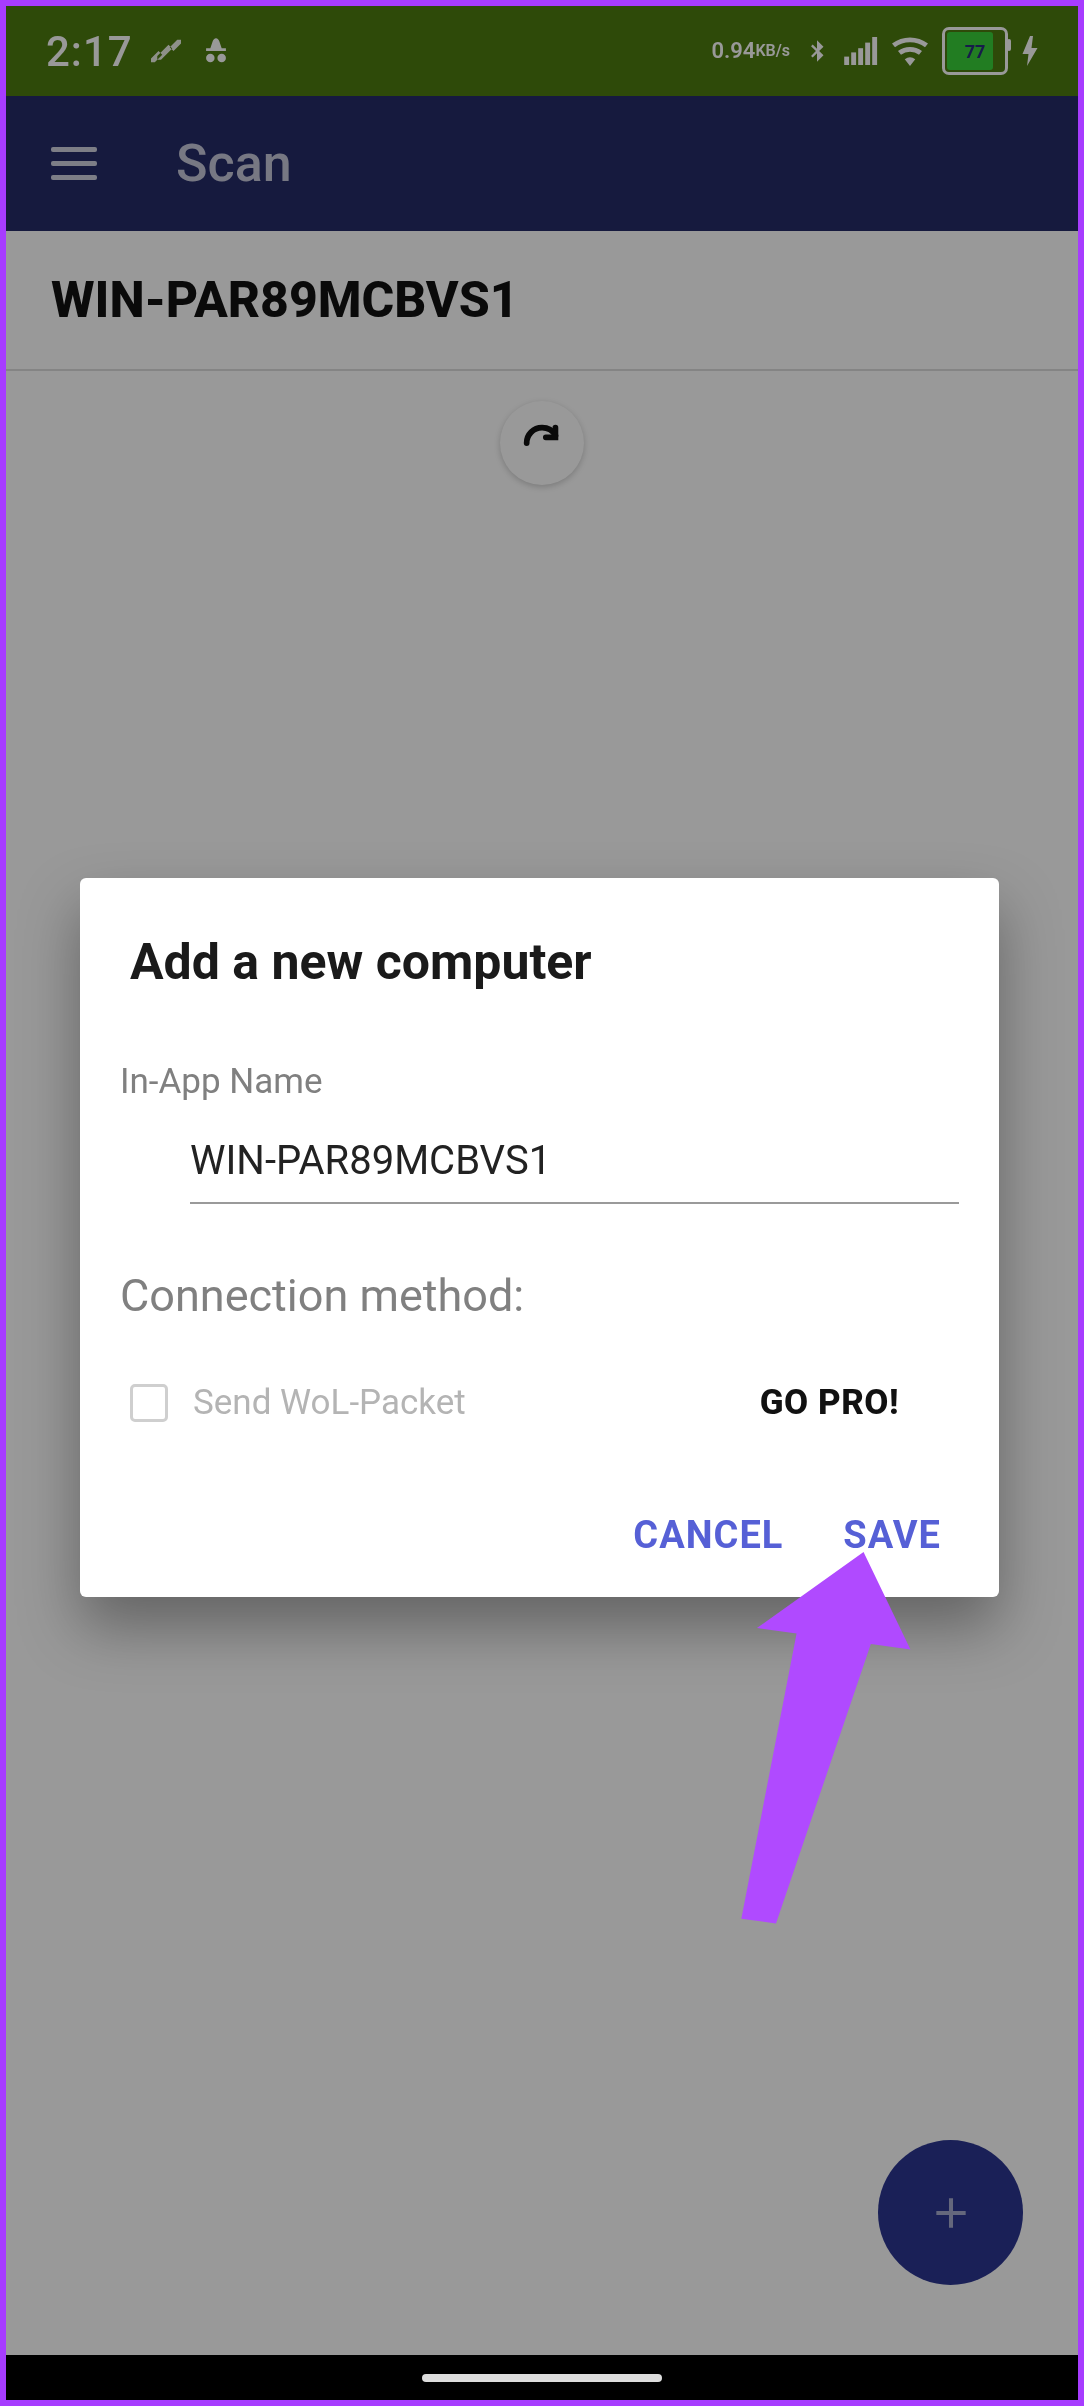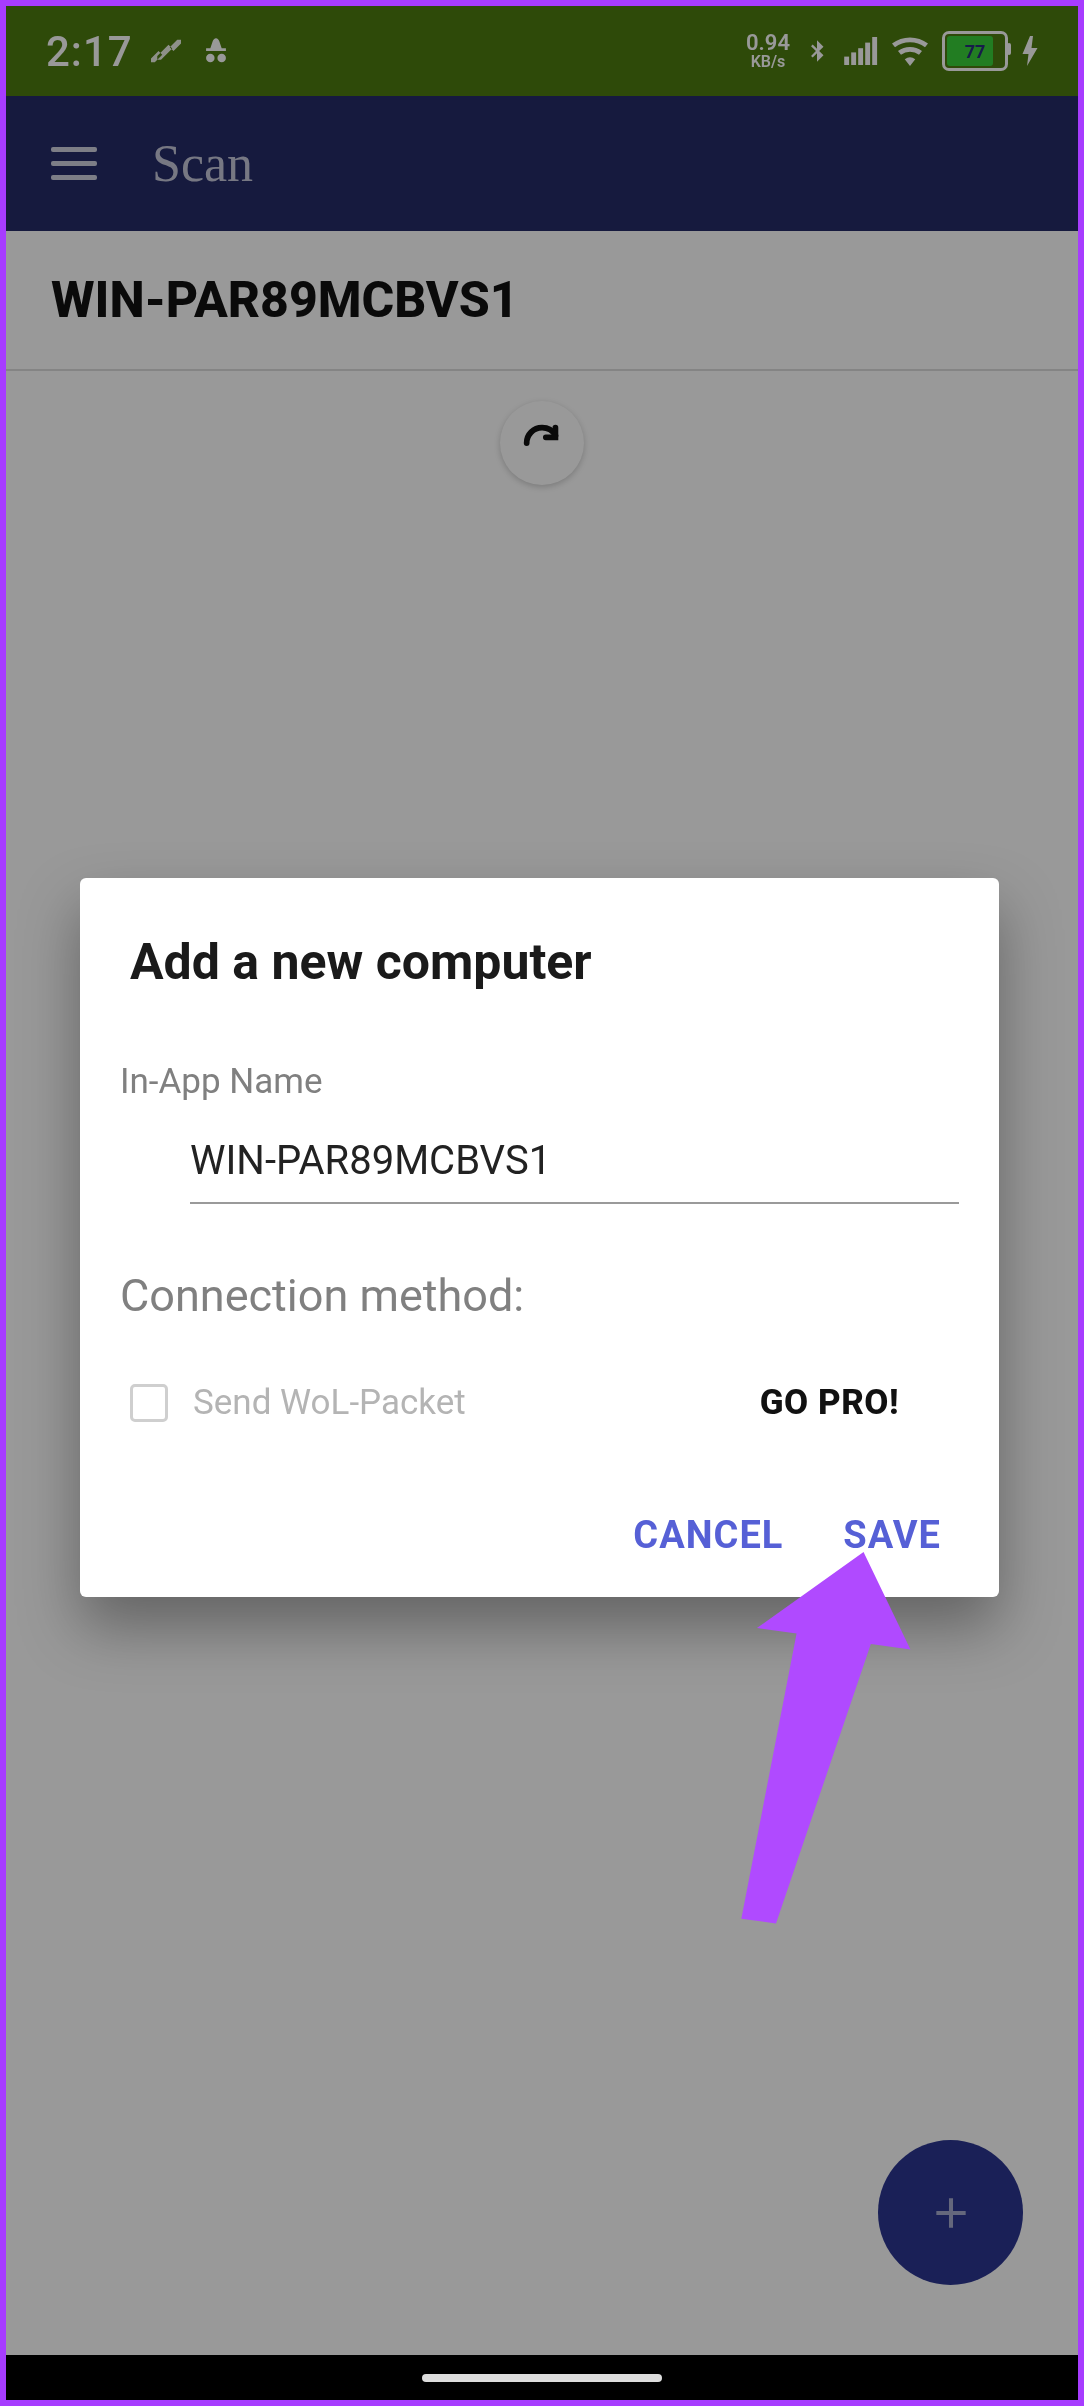--- a/index.html
+++ b/index.html
@@ -4,29 +4,29 @@
 <style>
   * { box-sizing: border-box; margin: 0; padding: 0; }
   html, body { width: 1084px; height: 2406px; font-family: -apple-system, Roboto, "Segoe UI", sans-serif; overflow: hidden; }
   .frame { position: relative; width: 1084px; height: 2406px; border: 6px solid #a73cff; background: #fff; }
   
   .statusbar { position: absolute; top: 0; left: 0; right: 0; height: 90px; background: #4d7c0f; color: #fff; display: flex; align-items: center; justify-content: space-between; padding: 0 40px; }
   .status-left { display: flex; align-items: center; gap: 18px; }
   .status-right { display: flex; align-items: center; gap: 14px; }
   .time { font-size: 42px; font-weight: 500; letter-spacing: 1px; }
   .status-icon { display: inline-flex; align-items: center; justify-content: center; }
-  .kbs-box { display: flex; flex-direction: column; align-items: center; line-height: 1; }
+  .kbs-box { display: flex; flex-direction: row; align-items: center; line-height: 1; }
   .kbs-num { font-size: 22px; font-weight: 600; }
   .kbs-lbl { font-size: 16px; font-weight: 600; }
-  .battery { position: relative; width: 66px; height: 40px; border: 3px solid #fff; border-radius: 7px; display: flex; align-items: center; }
+  .battery { position: relative; width: 66px; height: 48px; border: 3px solid #fff; border-radius: 7px; display: flex; align-items: center; }
   .battery::after { content: ""; position: absolute; right: -6px; top: 9px; width: 4px; height: 12px; background: #fff; border-radius: 2px; }
   .battery-fill { position: absolute; left: 2px; top: 2px; bottom: 2px; width: 77%; background: #3ad13a; border-radius: 3px; }
   .battery-text { position: relative; z-index: 1; font-size: 18px; font-weight: 700; color: #171c4a; width: 100%; text-align: center; }
   
-  .appbar { position: absolute; top: 90px; left: 0; right: 0; height: 135px; background: #252c68; display: flex; align-items: center; gap: 55px; padding: 0 45px; font-family: Liberation Serif, serif; }
+  .appbar { position: absolute; top: 90px; left: 0; right: 0; height: 135px; background: #252c68; display: flex; align-items: center; gap: 79px; padding: 0 45px; }
   .hamburger { display: flex; flex-direction: column; gap: 9px; }
   .hamburger span { width: 46px; height: 5px; background: #d0d2e0; border-radius: 2px; }
   .appbar-title { color: #c7c9db; font-size: 52px; font-weight: 500; }
   
   .main { position: absolute; top: 225px; left: 0; right: 0; bottom: 0; background: #fff; }
   .listhdr { padding: 40px 45px; font-size: 50px; font-weight: 800; color: #111; border-bottom: 2px solid #dcdcdc; }
   .refresh { margin: 30px auto 0; width: 84px; height: 84px; border-radius: 50%; background: #fff; box-shadow: 0 2px 6px rgba(0,0,0,.2); display: flex; align-items: center; justify-content: center; }
   
   .fab { position: absolute; right: 55px; bottom: 115px; width: 145px; height: 145px; border-radius: 50%; background: #2c3691; color: #9aa0cf; display: flex; align-items: center; justify-content: center; font-size: 58px; }
   

